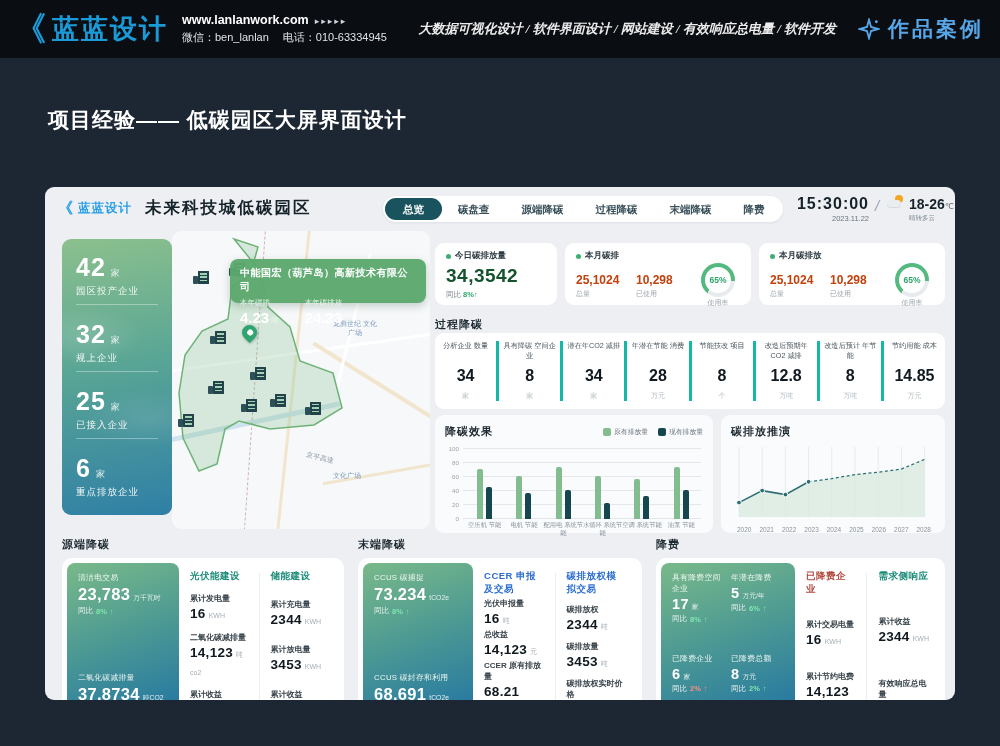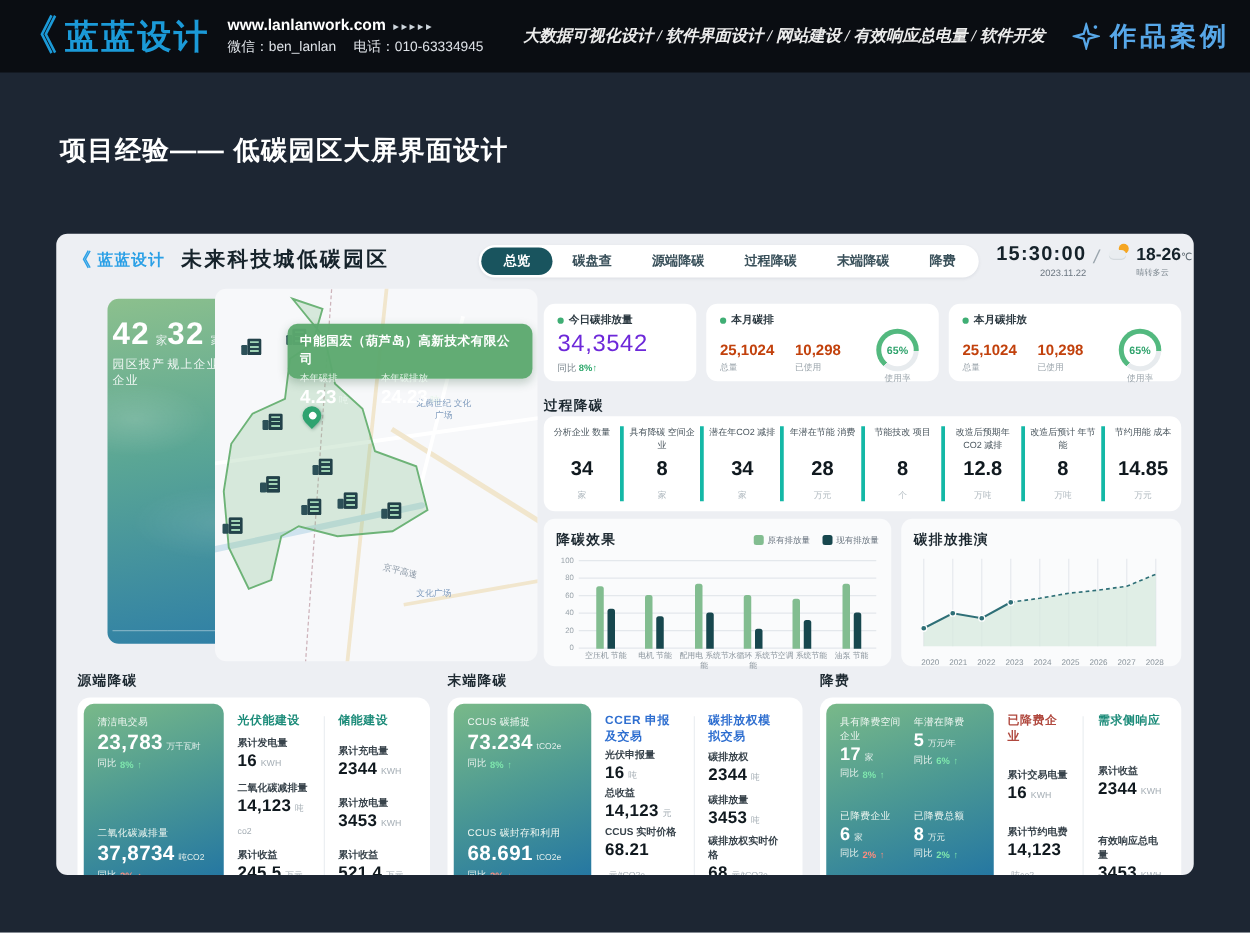--- a/index.html
+++ b/index.html
@@ -32,21 +32,21 @@
   .clock-date{font-size:7.5px;color:#6b7680;margin-top:1px;}
   .hdr-slash{position:absolute;left:830px;top:10px;color:#9aa5ad;font-size:15px;font-style:italic;}
   .weatherbox{position:absolute;left:842px;top:8px;display:flex;align-items:flex-start;gap:4px;}
   .wicon{position:relative;width:18px;height:16px;}
   .wicon .sun{position:absolute;left:8px;top:0;width:8px;height:8px;border-radius:50%;background:#f5a623;}
   .wicon .cloud{position:absolute;left:0;top:5px;width:14px;height:8px;border-radius:6px;background:#e9edf0;box-shadow:inset 0 -1px 0 #d4dade;}
   .wtemp{font-size:14px;font-weight:bold;color:#15222a;}
   .wunit{font-size:8px;color:#5a666e;}
   .wdesc{font-size:6.5px;color:#7c878f;margin-top:1px;}
   
-  .side{position:absolute;left:17px;top:52px;width:110px;height:276px;border-radius:9px;background:linear-gradient(170deg,#8cc08d 0%,#5aa695 45%,#2f7fa6 100%);padding:10px 4px;box-sizing:border-box;display:flex;flex-direction:row;justify-content:space-between;margin-left:24px;}
+  .side{position:absolute;left:17px;top:52px;width:110px;height:276px;border-radius:9px;background:linear-gradient(170deg,#8cc08d 0%,#5aa695 45%,#2f7fa6 100%);padding:10px 14px;box-sizing:border-box;display:flex;flex-direction:column;justify-content:space-between;}
   .side:before{content:"";position:absolute;inset:0;border-radius:9px;background:radial-gradient(60px 30px at 20% 35%,rgba(255,255,255,.15),transparent),radial-gradient(70px 30px at 80% 65%,rgba(255,255,255,.10),transparent);}
   .sstat{position:relative;padding:4px 0 6px;}
   .sstat:not(:last-child){border-bottom:1px solid rgba(255,255,255,.35);}
   .srow{display:flex;align-items:baseline;gap:5px;}
   .sval{color:#fff;font-size:25px;font-weight:bold;letter-spacing:1px;}
   .sunit{color:#eaf3f0;font-size:9px;}
   .slab{color:#f0f7f4;font-size:9.5px;margin-top:3px;letter-spacing:1px;}
   
   .map{position:absolute;left:127px;top:44px;width:258px;height:298px;background:#f7f8fa;border-radius:9px;overflow:hidden;}
   .road{position:absolute;background:#f1e6cd;}
@@ -66,21 +66,21 @@
   .tt-lab{color:#e8f5ec;font-size:7.5px;}
   .tt-val{color:#fff;font-size:15px;font-weight:bold;margin-top:1px;}
   .tt-unit{color:#e8f5ec;font-size:7.5px;font-weight:normal;margin-left:2px;}
   
   .toprow{position:absolute;left:390px;top:56px;right:10px;height:62px;display:flex;gap:8px;}
   .tcard{background:#fff;border-radius:9px;padding:7px 11px;box-sizing:border-box;}
   .tcard.a{width:122px;}
   .tcard.b{flex:1;display:flex;flex-direction:column;}
   .tlabel{display:flex;align-items:center;gap:4px;font-size:8.5px;font-weight:bold;color:#2d3a42;}
   .dot{width:5px;height:5px;border-radius:50%;background:#3fae74;}
-  .tval{font-size:19px;font-weight:normal;color:#6d28d9;letter-spacing:.5px;margin-top:3px;}
+  .tval{font-size:19px;font-weight:bold;color:#14532d;letter-spacing:.5px;margin-top:3px;}
   .tdelta{font-size:7.5px;color:#7c878f;margin-top:3px;}
   .tdelta .g{color:#27a567;font-weight:bold;}
   .tstats{display:flex;align-items:center;flex:1;margin-top:1px;}
   .tstat{flex:1;}
   .tstat .v{font-size:12px;font-weight:bold;color:#c2410c;}
   .tstat .s{font-size:7px;color:#9aa4ab;margin-top:2px;}
   .donutwrap{width:44px;text-align:center;}
   .donut{position:relative;width:34px;height:34px;margin:0 auto;border-radius:50%;background:conic-gradient(from 220deg,#53b97f 0 234deg,#e7ebee 234deg 360deg);display:flex;align-items:center;justify-content:center;}
   .donut:before{content:"";position:absolute;inset:4px;background:#fff;border-radius:50%;}
   .donut .pct{position:relative;font-size:8.5px;font-weight:bold;color:#2fa36c;}
@@ -568,21 +568,21 @@
             <div class="bhead" style="color: rgb(47, 111, 208);">CCER 申报及交易</div>
             <div class="bitem">
               <div class="bilab">光伏申报量</div>
               <div><span class="bival">16</span><span class="biunit">吨</span></div>
             </div>
             <div class="bitem">
               <div class="bilab">总收益</div>
               <div><span class="bival">14,123</span><span class="biunit">元</span></div>
             </div>
             <div class="bitem">
-              <div class="bilab">CCUS 实时价格</div>
+              <div class="bilab">CCER 原有排放量</div>
               <div><span class="bival">68.21</span><span class="biunit">元/tCO2e</span></div>
             </div>
           </div>
           <div class="vdiv"></div>
           <div class="bcol">
             <div class="bhead" style="color: rgb(47, 111, 208);">碳排放权模拟交易</div>
             <div class="bitem">
               <div class="bilab">碳排放权</div>
               <div><span class="bival">2344</span><span class="biunit">吨</span></div>
             </div>

